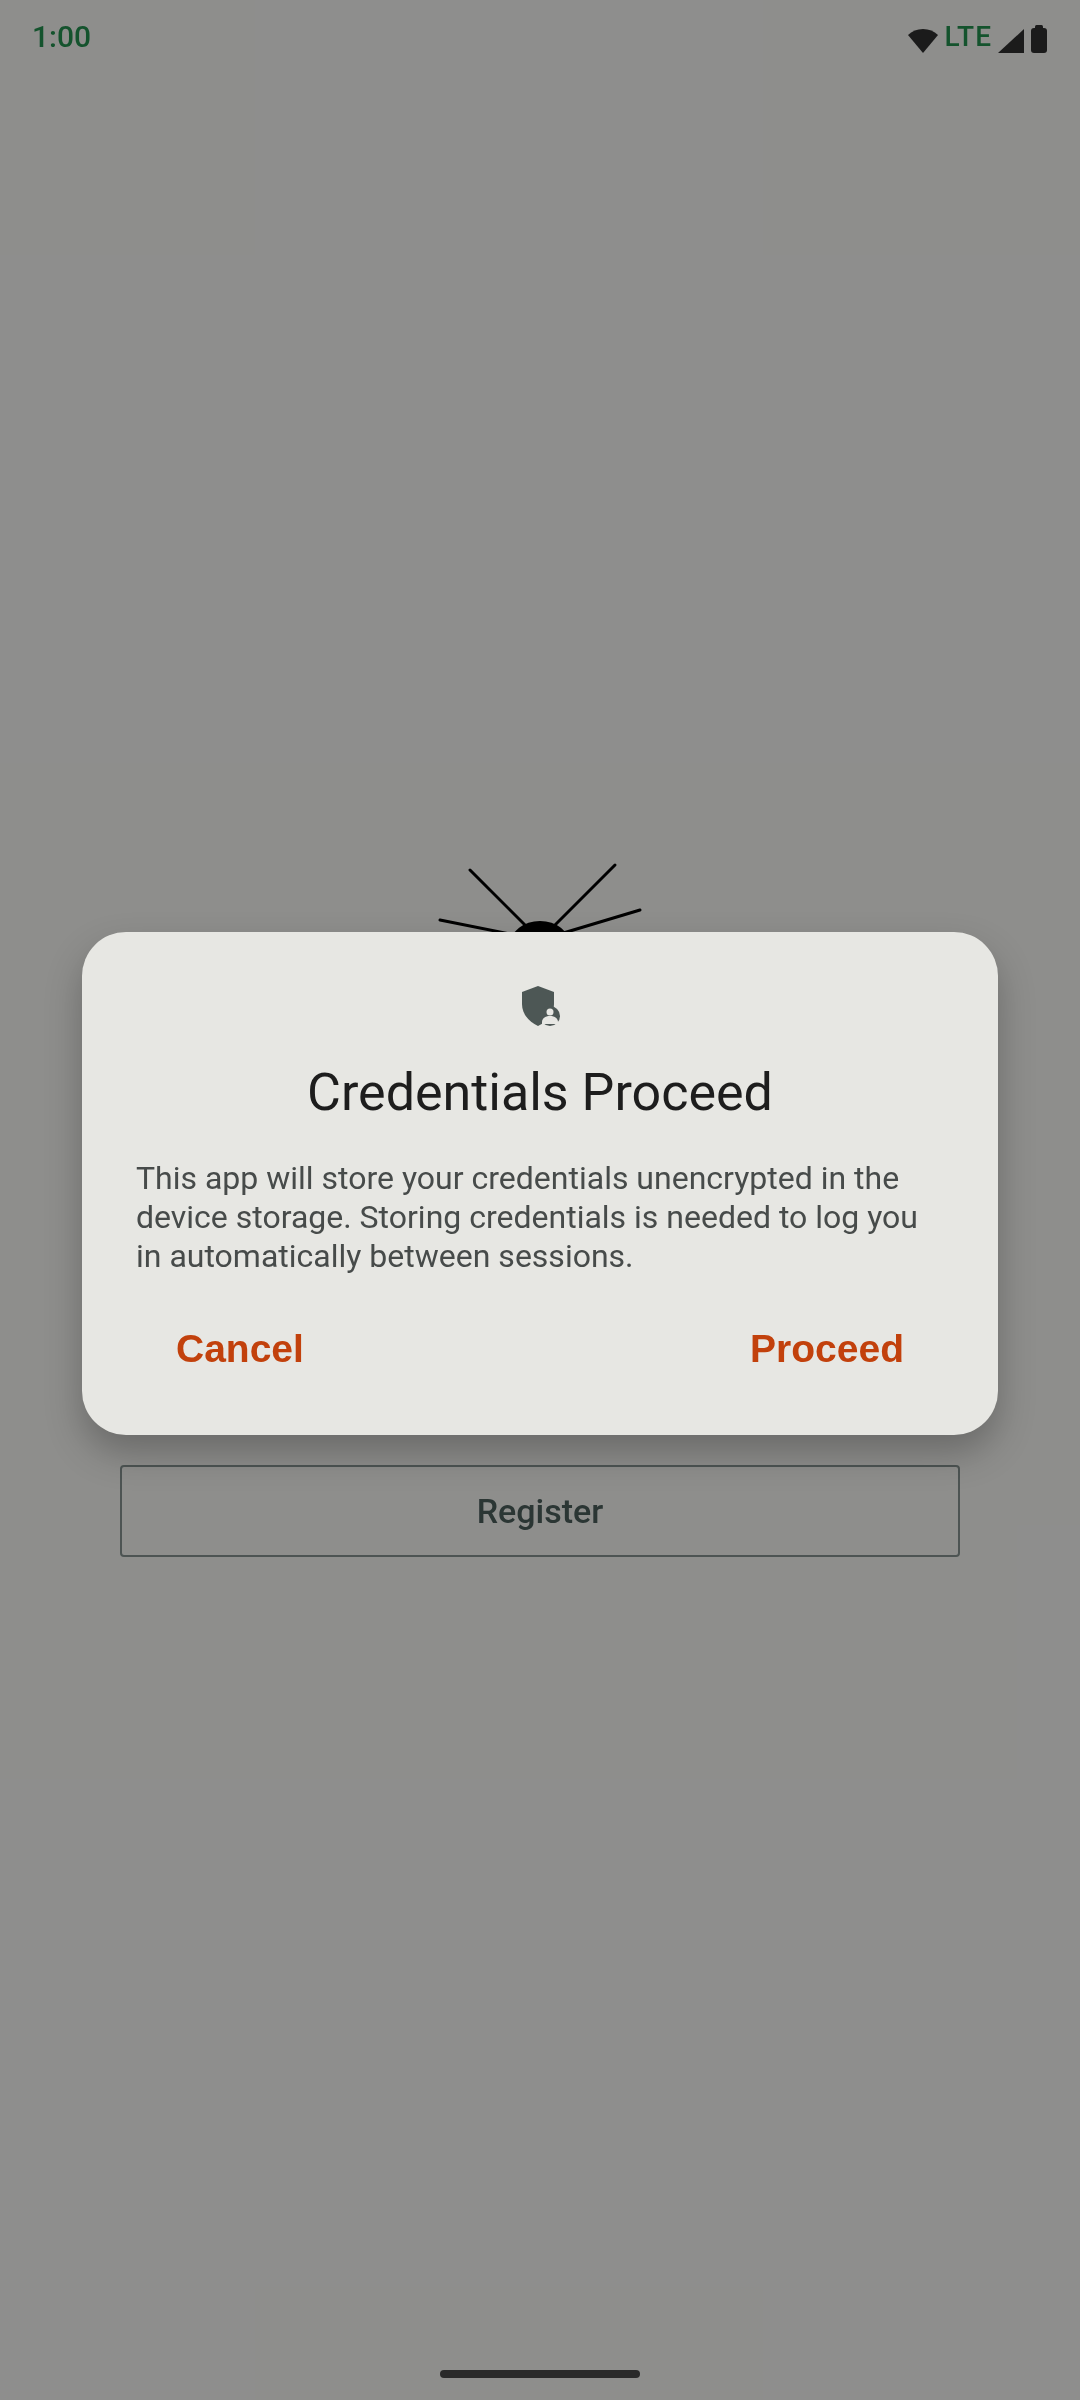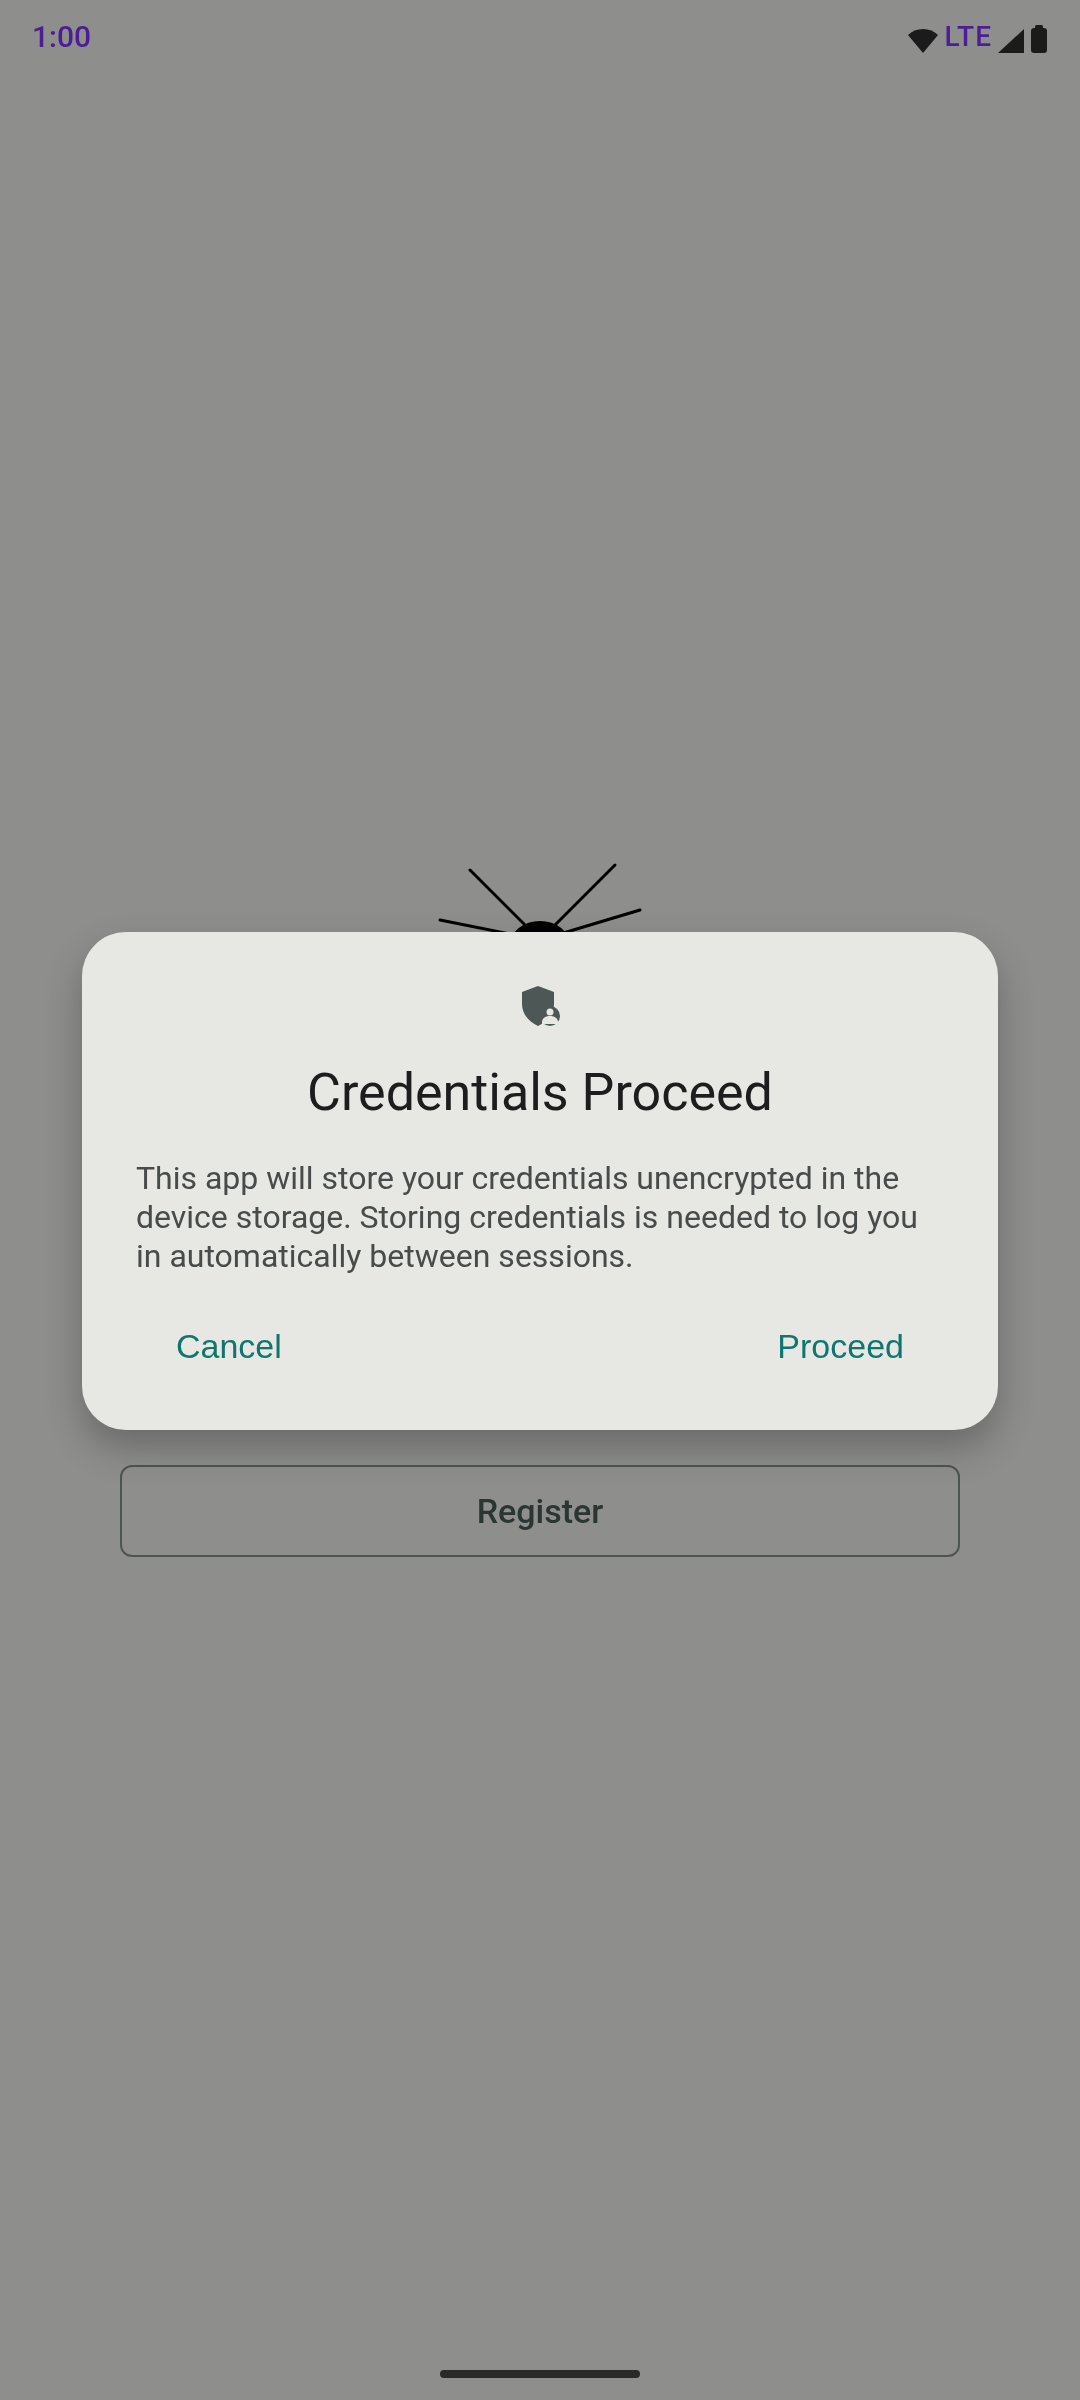--- a/index.html
+++ b/index.html
@@ -20,21 +20,21 @@
     .statusbar {
       position: absolute;
       top: 0;
       left: 0;
       right: 0;
       height: 72px;
       display: flex;
       align-items: center;
       justify-content: space-between;
       padding: 0 32px;
-      color: #4c1d95;
+      color: #14532d;
       font-size: 30px;
       font-weight: 500;
     }
     .statusbar .right {
       display: flex;
       align-items: flex-end;
       gap: 6px;
     }
     .statusbar svg { display: block; }
     
@@ -56,21 +56,21 @@
       display: flex;
       flex-direction: column;
       align-items: center;
       gap: 20px;
       padding: 0 120px;
     }
     .ghost-btn {
       width: 100%;
       height: 92px;
       border: 2px solid #6b7573;
-      border-radius: 12px;
+      border-radius: 4px;
       display: flex;
       align-items: center;
       justify-content: center;
       color: #3c4b49;
       font-size: 34px;
       font-weight: 500;
       background: transparent;
     }
     
     .scrim {
@@ -102,23 +102,23 @@
       line-height: 1.22;
       color: #474b4a;
       margin-bottom: 31px;
     }
     .dialog .actions {
       display: flex;
       justify-content: space-between;
       padding: 0 10px 8px 10px;
     }
     .dialog .actions .txtbtn {
-      font-size: 34px;
-      font-weight: 400;
-      color: #0f766e;
+      font-size: 39px;
+      font-weight: 700;
+      color: #c2410c;
       padding: 20px 30px;
       border-radius: 28px;
       background: transparent;
       border: none;
     }
     
     .nav-handle {
       position: absolute;
       bottom: 22px;
       left: 50%;

